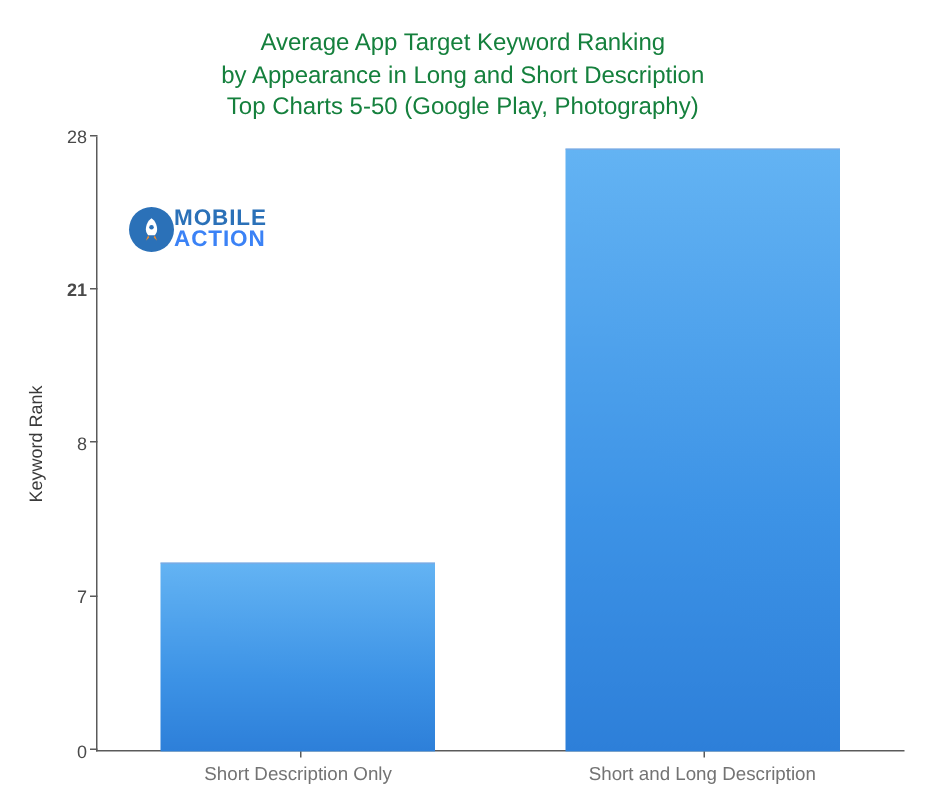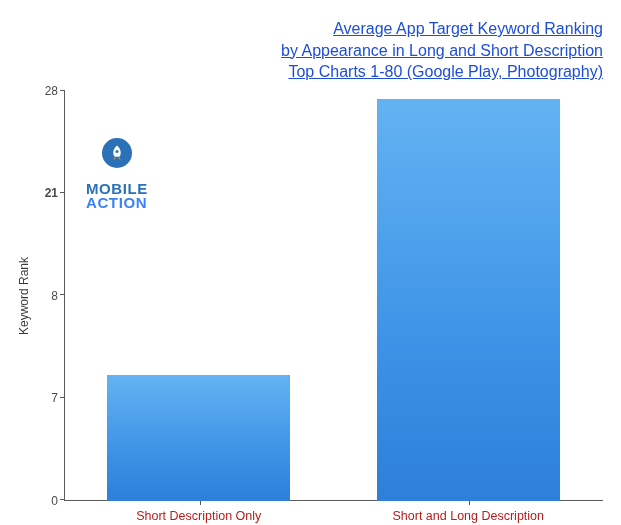--- a/index.html
+++ b/index.html
@@ -12,27 +12,26 @@
     color: #333;
   }
   .frame {
     box-sizing: border-box;
     width: 621px;
     height: 525px;
     padding: 14px 18px 14px 14px;
     position: relative;
   }
   .title {
-    text-align: right;
+    text-align: center;
     font-size: 16px;
     line-height: 1.35;
     margin-top: 4px;
     margin-bottom: 8px;
-    color: #1d4ed8;
-    text-decoration: underline;
+    color: #15803d;
   }
   .plot-wrap {
     position: relative;
     display: flex;
     height: 410px;
   }
   .ylabel-col {
     width: 20px;
     position: relative;
     flex: 0 0 20px;
@@ -96,39 +95,38 @@
     border-top: 1px solid rgba(255,255,255,0.35);
   }
   .xlabels {
     display: flex;
     margin-left: 50px;
   }
   .xlabel-slot {
     flex: 1 1 0;
     text-align: center;
     font-size: 12.5px;
-    color: #b91c1c;
+    color: #737373;
     padding-top: 8px;
   }
   .tick-mark-x {
     position: absolute;
     bottom: -5px;
     width: 1px;
     height: 5px;
     background: #5a5a5a;
   }
   .logo {
     position: absolute;
     display: flex;
     align-items: center;
-    gap: 14px;
+    gap: 0;
     left: 86px;
     top: 138px;
     pointer-events: none;
-    flex-direction: column;
   }
   .logo-text {
     display: flex;
     flex-direction: column;
     font-weight: 800;
     letter-spacing: 0.6px;
     line-height: 0.95;
     font-size: 15px;
   }
   .logo-top { color: #2b71b8; }
@@ -144,21 +142,21 @@
   }
 </style>
 </head>
 <body>
 
 <div class="frame">
 
   <div class="title">
     <span>Average App Target Keyword Ranking</span><br>
     <span>by Appearance in Long and Short Description</span><br>
-    <span>Top Charts 1-80 (Google Play, Photography)</span>
+    <span>Top Charts 5-50 (Google Play, Photography)</span>
   </div>
 
   <div class="plot-wrap">
 
     <div class="ylabel-col">
       <div class="ylabel">Keyword Rank</div>
     </div>
 
     <div class="yticks-col" id="yticks">
         <div class="ytick" style="bottom: 0%; transform: translateY(50%);">0</div>

